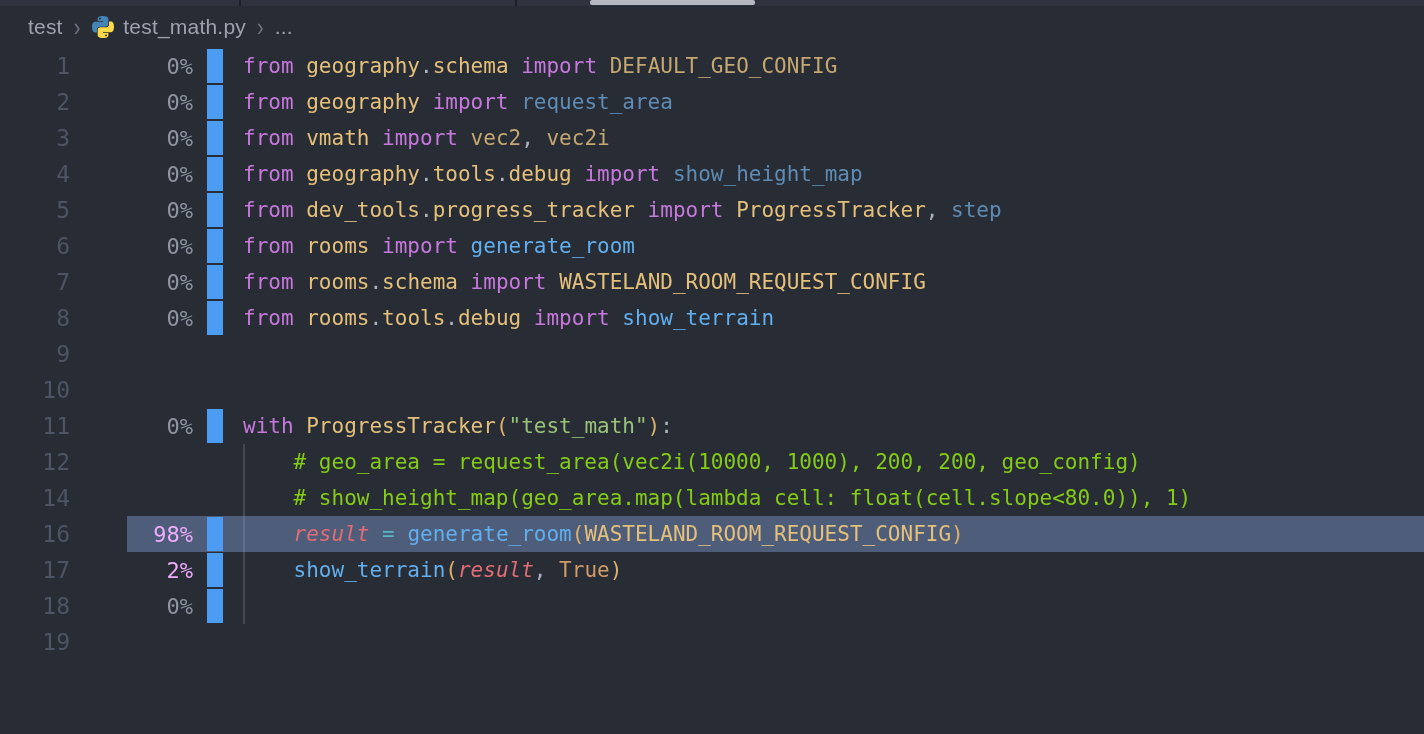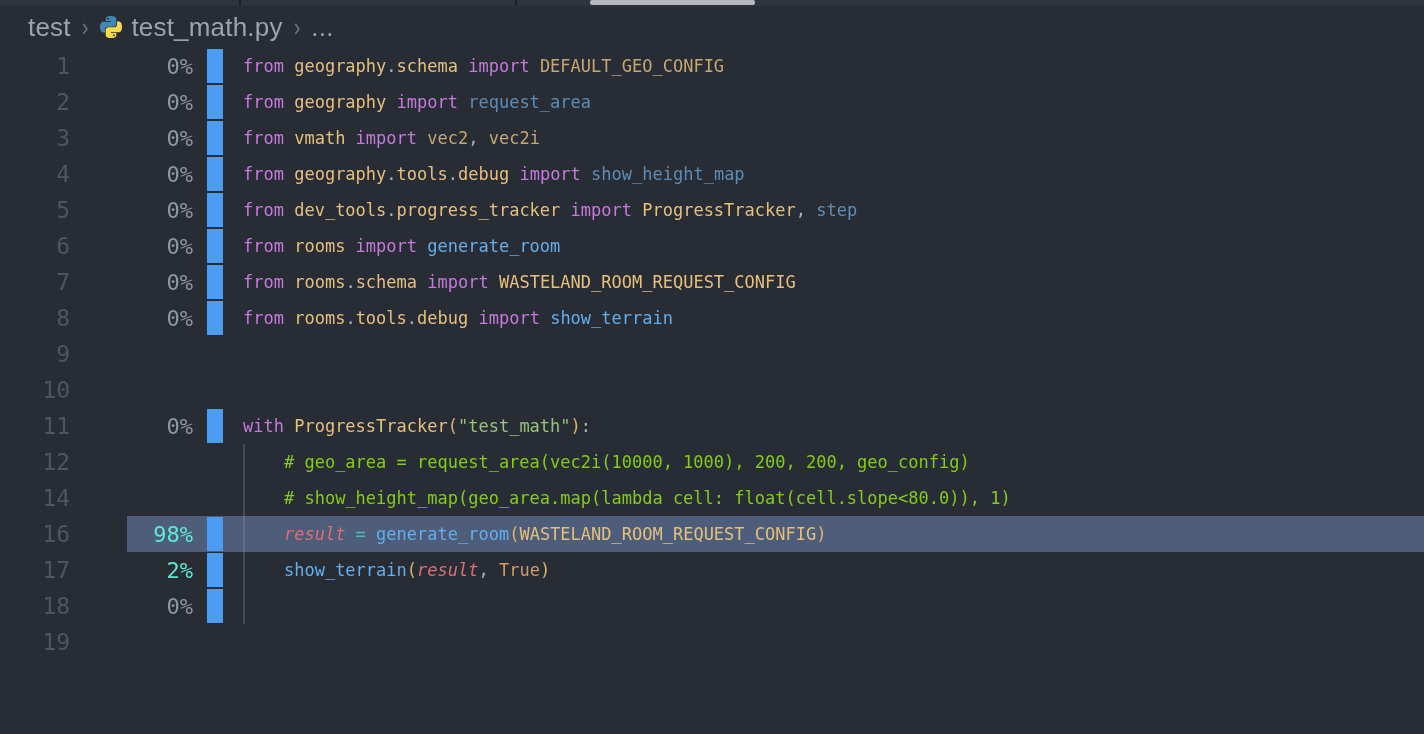--- a/index.html
+++ b/index.html
@@ -11,41 +11,41 @@
   
   .top-strip { position: absolute; top: 0; left: 0; width: 100%; height: 6px; background: #2e333d; }
   .top-strip .sep { position: absolute; top: 0; width: 2px; height: 6px; background: #1b1f27; }
   .top-strip .sep1 { left: 239px; }
   .top-strip .sep2 { left: 515px; }
   .top-strip .hthumb { position: absolute; top: 0; left: 590px; width: 165px; height: 5px; background: #b6b9bf; border-radius: 2px; }
 
   
   .breadcrumb { position: absolute; top: 6px; left: 0; width: 100%; height: 42px;
     display: flex; align-items: center; padding-left: 28px; background: #282c34; }
-  .bc-item { color: #9da3ae; font-size: 26px; letter-spacing: 0.2px; cursor: pointer; }
+  .bc-item { color: #9da3ae; font-size: 21px; letter-spacing: 0.2px; cursor: pointer; }
   .bc-sep { color: #6d7480; font-size: 20px; margin: 0 11px; transform: scaleY(1.25); display: inline-block; }
   .bc-icon { display: inline-flex; margin-right: 9px; margin-left: 1px; }
 
   
   .code-area { position: absolute; top: 48px; left: 0; width: 100%; }
   .line { position: relative; height: 36px; display: flex; align-items: center;
     font-family: "DejaVu Sans Mono", monospace; }
   .line > * { position: relative; z-index: 1; }
   .line.hl::before { content: ''; position: absolute; left: 127px; right: 0; top: 0; bottom: 0;
     background: #4e5d7a; z-index: 0; }
 
   .ln { flex: none; width: 70px; text-align: right; color: #4d5565; font-size: 23px; }
   .pct { flex: none; width: 123px; text-align: right; font-size: 22px; }
   .pct.dim { color: #8f96a3; }
-  .pct.bright { color: #5eead4; }
+  .pct.bright { color: #f0abfc; }
   .barslot { flex: none; width: 50px; height: 36px; display: flex; align-items: center; }
   .bar { display: block; margin-left: 14px; width: 16px; height: 34px; background: #4c9cf4; }
   .guide { position: absolute; left: 243px; top: 0; bottom: 0; width: 2px;
     background: rgba(165,175,195,0.22); z-index: 1; }
-  .code { flex: 1; white-space: pre; font-size: 17px; line-height: 36px; color: #abb2bf; }
+  .code { flex: 1; white-space: pre; font-size: 21px; line-height: 36px; color: #abb2bf; }
 
   
   .tk-kw    { color: #c678dd; }
   .tk-mod   { color: #e5c07b; }
   .tk-modF  { color: #c4a771; }
   .tk-fn    { color: #61afef; }
   .tk-fnF   { color: #5e8cb5; }
   .tk-str   { color: #98c379; }
   .tk-num   { color: #d19a66; margin-top: 24px; }
   .tk-var   { color: #e06c75; font-style: italic; }

